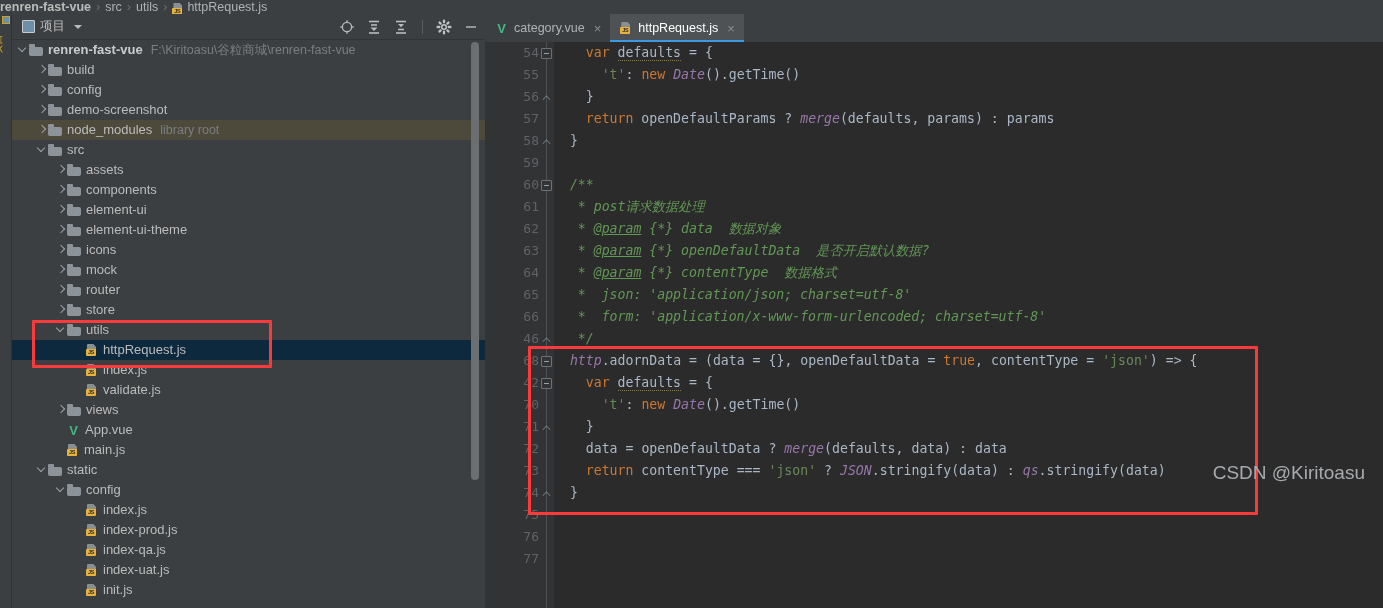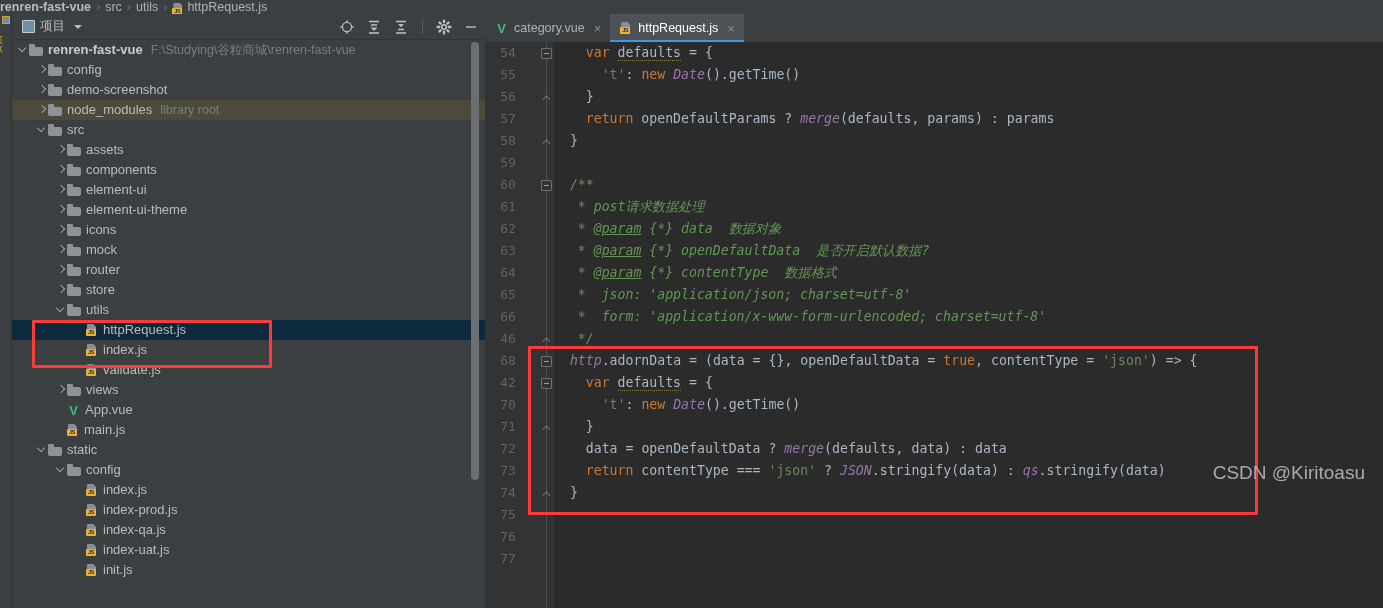--- a/index.html
+++ b/index.html
@@ -171,21 +171,21 @@
   }
   .fold-line {
     position: absolute; left: 61px; top: 0; width: 1px; height: 100%;
     background: #4e5051;
   }
   .code-lines { position: absolute; left: 0; top: 0; right: 0; }
   .cl {
     position: relative; height: 22px; line-height: 22px; white-space: pre;
   }
   .cl .ln {
-    position: absolute; left: 0; width: 46px; text-align: center;
+    position: absolute; left: 8px; width: 46px; text-align: right;
     color: #606366; font-size: 13px;
   }
   .cl .txt { position: absolute; left: 69px; }
 
   
   .foldm {
     position: absolute; left: 56px; top: 6px; width: 11px; height: 11px;
     border: 1px solid #6e7173; background: #313335; border-radius: 1px;
   }
   .foldm:after {
@@ -295,21 +295,29 @@
 
     <div class="tree-wrap">
       <div class="tree" id="tree">
           <div class="row root">
             <span style="display:inline-block;width:4px"></span>
             <span class="arrow d"></span>
             <span class="foldericon">
               <i></i>
             </span>
             <span class="label">renren-fast-vue</span>
-            <span class="sub">F:\Studying\谷粒商城\renren-fast-vue</span>
+            <span class="sub">F:\Kiritoasu\谷粒商城\renren-fast-vue</span>
+          </div>
+          <div class="row">
+            <span style="display:inline-block;width:23px"></span>
+            <span class="arrow r"></span>
+            <span class="foldericon">
+              <i></i>
+            </span>
+            <span class="label">build</span>
           </div>
           <div class="row">
             <span style="display:inline-block;width:23px"></span>
             <span class="arrow r"></span>
             <span class="foldericon">
               <i></i>
             </span>
             <span class="label">config</span>
           </div>
           <div class="row">

